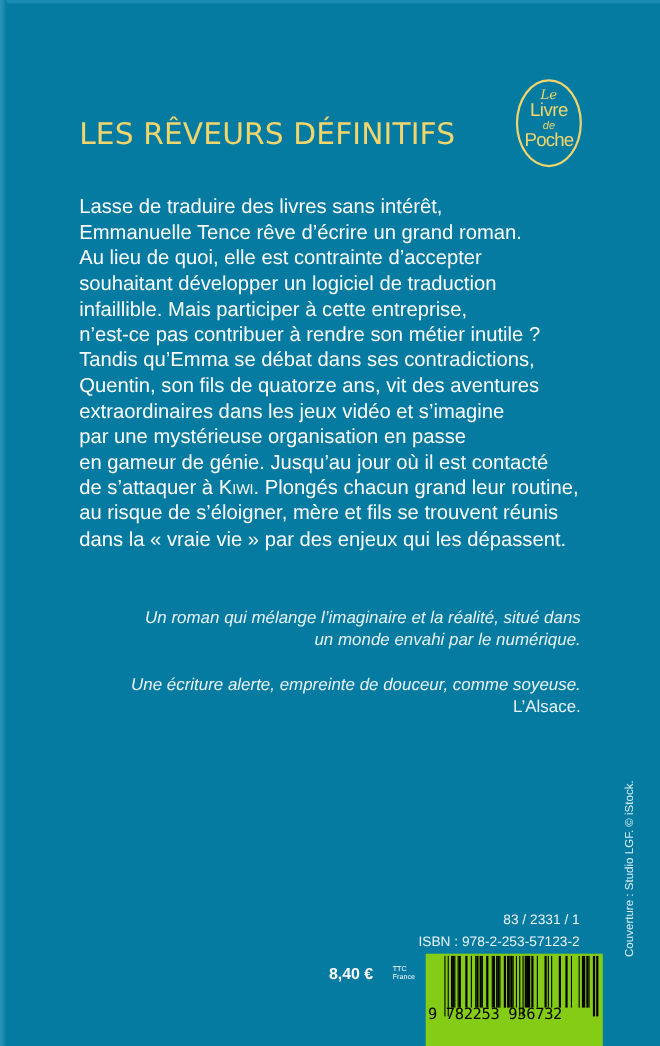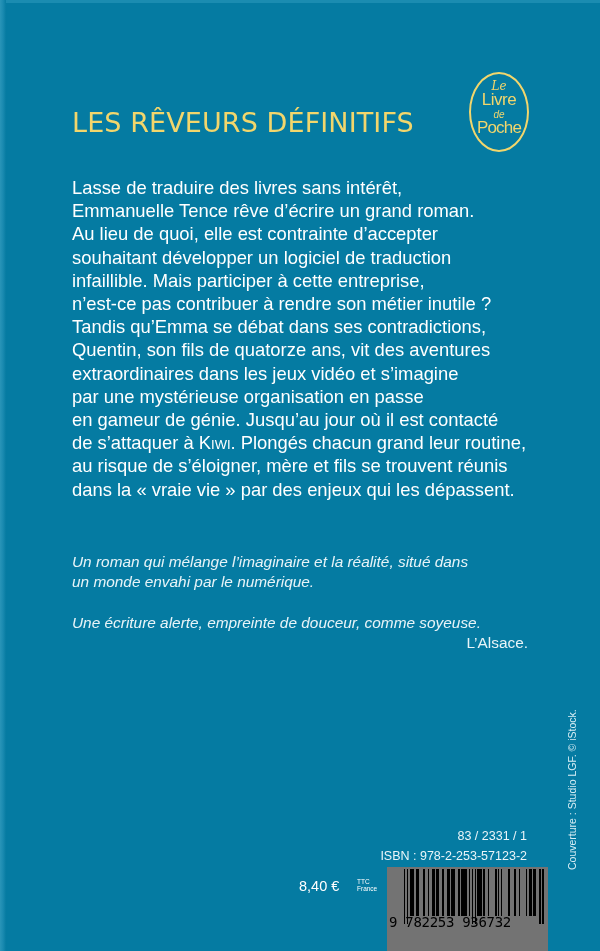--- a/index.html
+++ b/index.html
@@ -24,39 +24,39 @@
   .logo .de { position:absolute; left:0; right:0; top:36px; font-style:italic; font-size:10px; line-height:10px; }
   .logo .poche { position:absolute; left:0; right:0; top:45px; font-size:17px; line-height:18px; letter-spacing:-0.8px; }
 
   .blurb { position:absolute; left:72px; top:176px; width:470px; color:#ffffff;
     font-family:"Liberation Sans", sans-serif; font-size:18.4px; line-height:23.2px; }
   .blurb .line { display:block; white-space:nowrap; }
   .sc { font-variant:small-caps; }
 
   .quotes { position:absolute; left:72px; top:552px; width:456px; color:#e8f4f8;
     font-family:"Liberation Sans", sans-serif; font-size:15.4px; line-height:20px; }
-  .quote-text { font-style:italic; }
+  .quote-text { font-style:italic;text-align:right; }
   .quote-text .line { display:block; white-space:nowrap; }
   .quote-source { text-align:right; display:block; }
   .quote-block + .quote-block { margin-top:21px; }
 
   .ref { position:absolute; right:73px; top:826px; color:#eaf5f9; font-size:12.5px;
     line-height:20px; text-align:right; font-family:"Liberation Sans", sans-serif; }
   .isbn { position:absolute; right:73px; top:846px; color:#eaf5f9; font-size:12.5px;
     line-height:20px; text-align:right; white-space:nowrap; }
 
   .credit { position:absolute; left:566px; top:870px; transform-origin:0 0; transform:rotate(-90deg);
     color:#d8eef5; font-size:10.5px; white-space:nowrap; font-family:"Liberation Sans", sans-serif; }
 
-  .price { position:absolute; left:299px; top:878px; color:#ffffff; font-weight:normal;
+  .price { position:absolute; left:299px; top:878px; color:#ffffff; font-weight:bold;
     font-size:14.5px; white-space:nowrap; font-family:"Liberation Sans", sans-serif; }
   .price-note { position:absolute; left:357px; top:878px; color:#ffffff; font-size:6.5px; line-height:7px;
     width:30px; }
 
-  .barcode { position:absolute; left:387px; top:867px; width:161px; height:84px; background:#737373;padding-left:48px; }
+  .barcode { position:absolute; left:387px; top:867px; width:161px; height:84px; background:#84cc16;padding-left:48px; }
   .bars { position:absolute; left:17px; top:2px; width:140px; height:55px; display:flex; align-items:flex-start; }
   .bars span { display:block; background:#000; height:47px; }
   .bars span.gap { background:transparent; }
   .bars span.guard { height:55px; }
   .bc-digits { position:absolute; left:2px; top:47px; font-family:"DejaVu Sans Mono", monospace;
     font-size:14px; color:#000; white-space:pre; letter-spacing:-0.3px; }
 </style>
 </head>
 <body>
 

